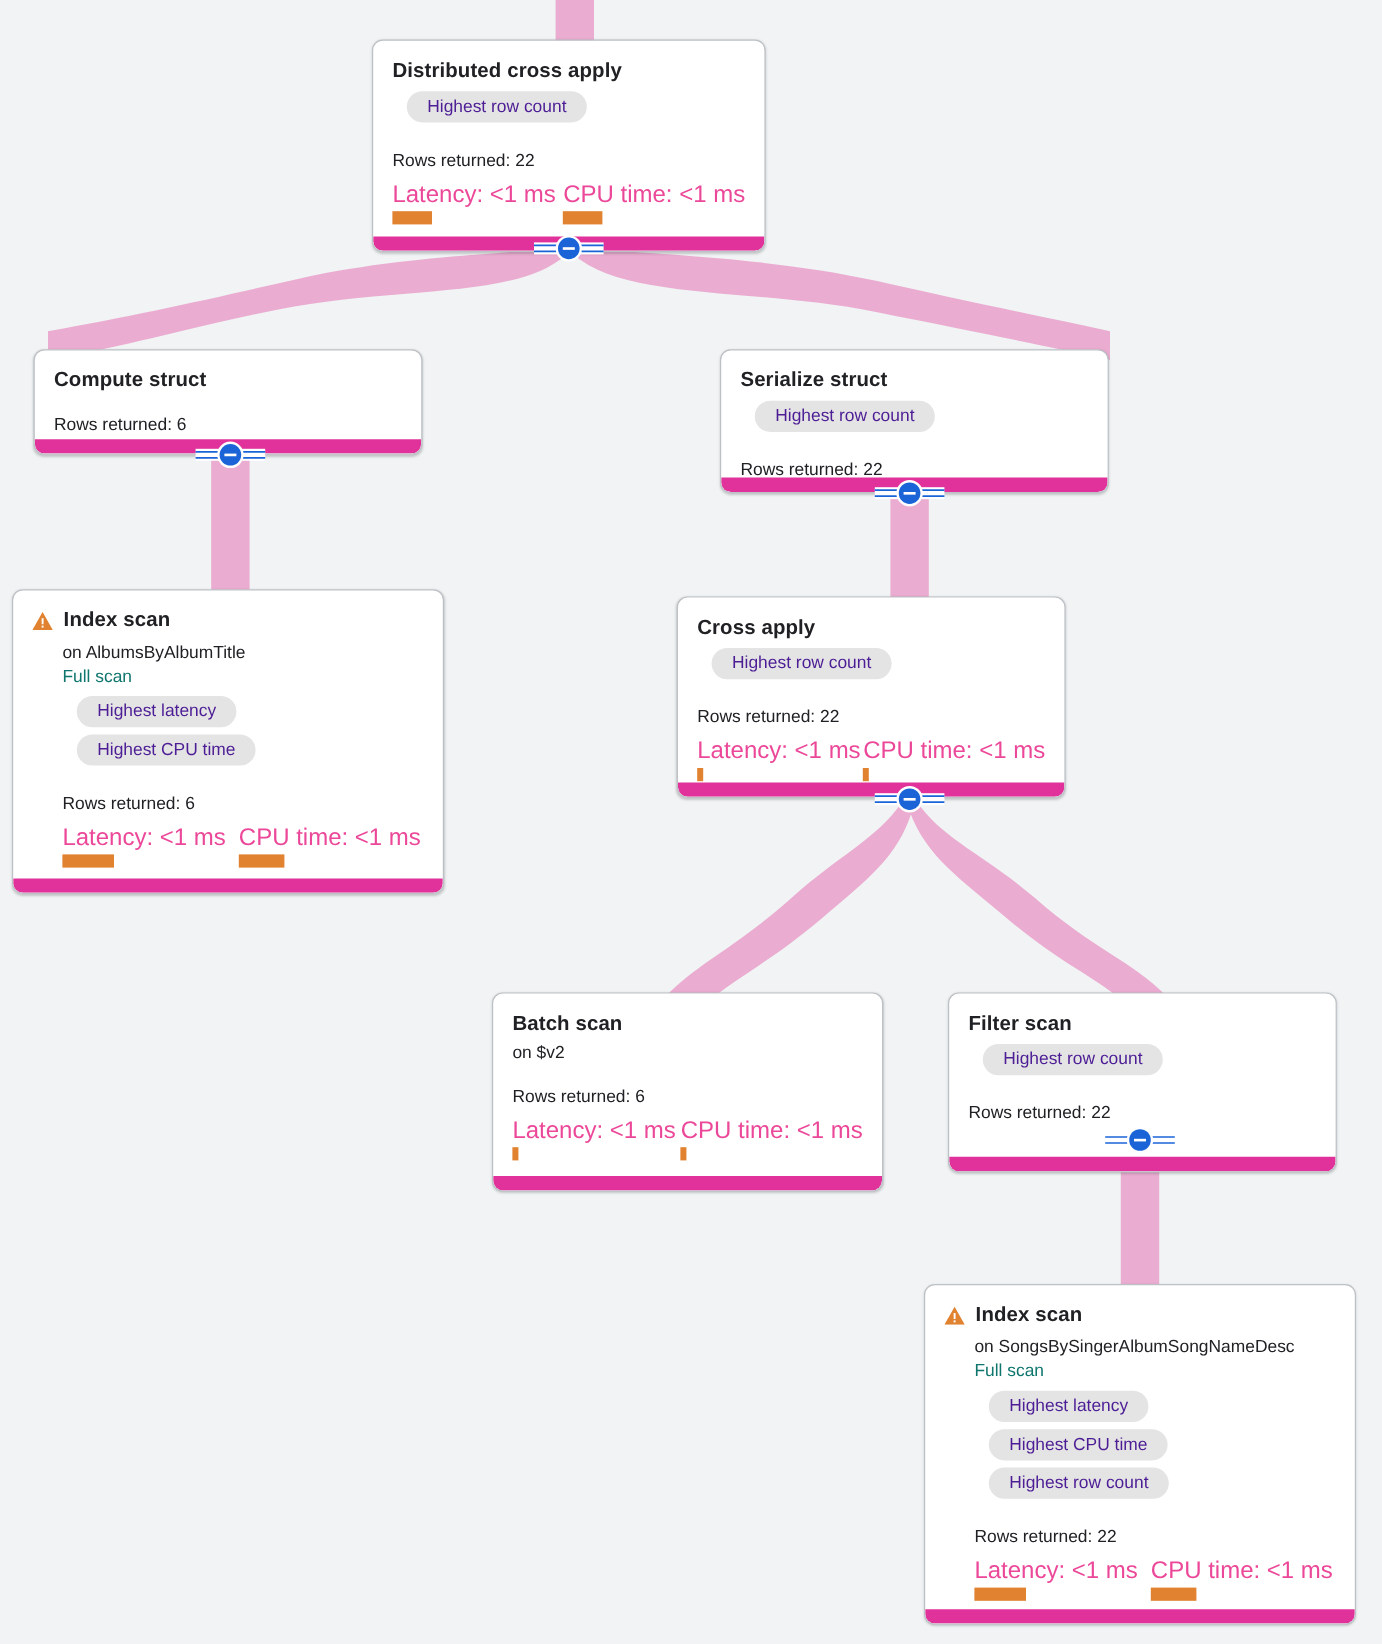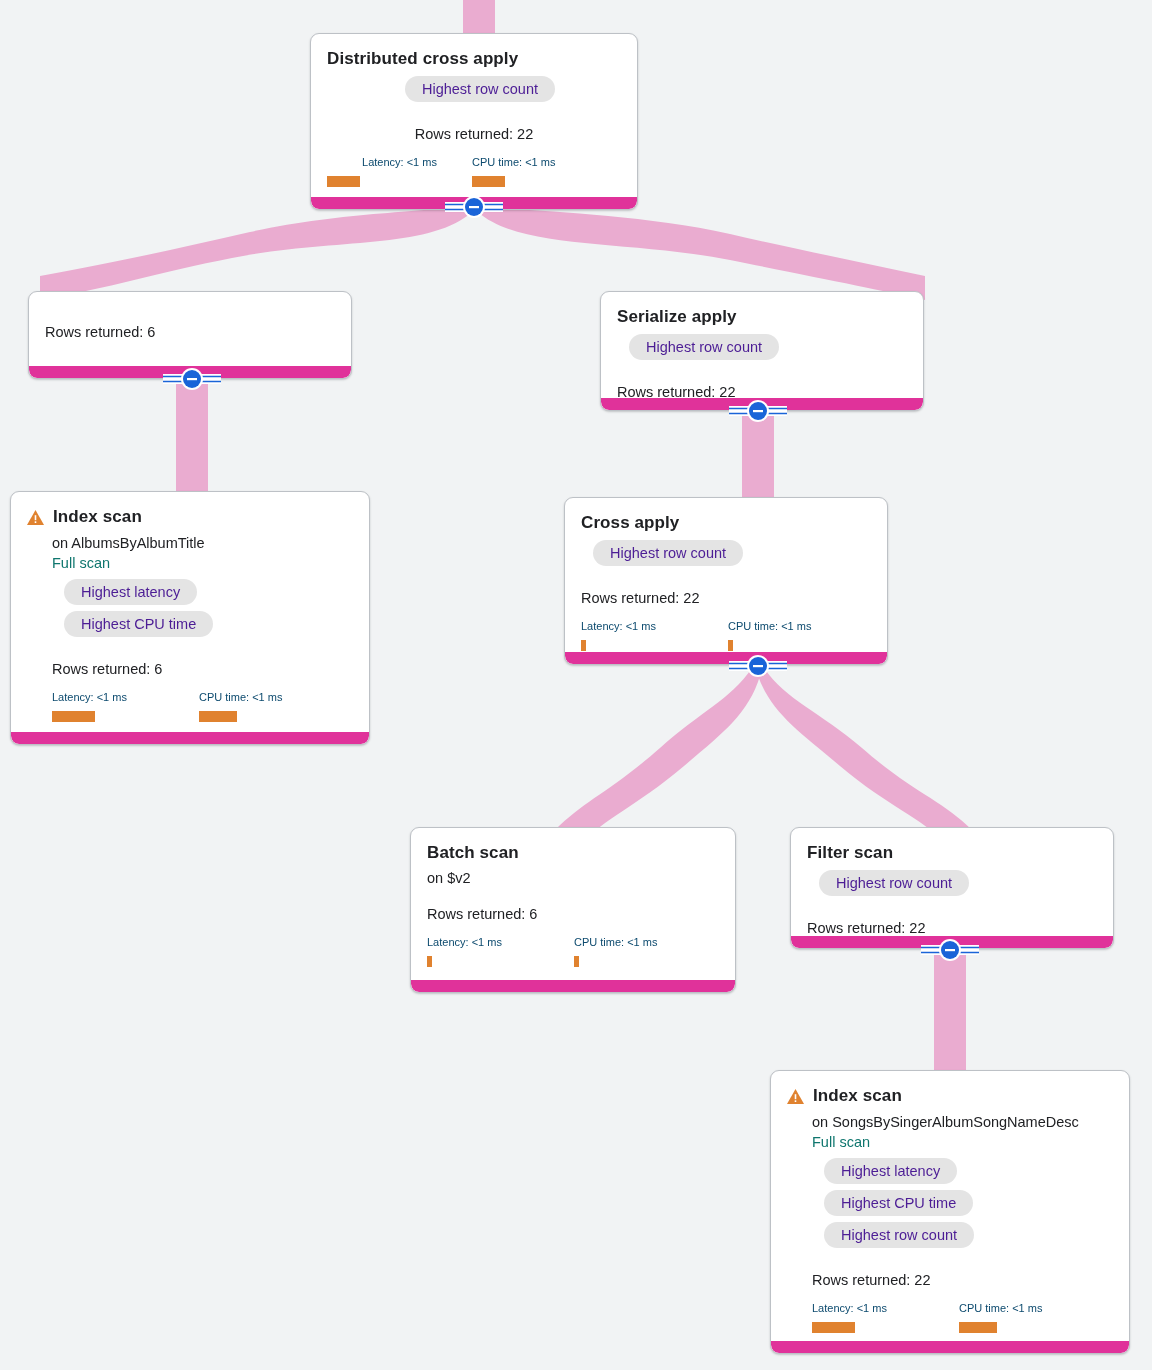--- a/index.html
+++ b/index.html
@@ -68,22 +68,22 @@
   .rows-line {
     font-size: 14.5px;
     color: #202124;
     line-height: 20px;
     margin-top: 16px;
   }
 
   .metrics { display: flex; margin-top: 9px; }
   .metric { }
   .metric-label {
-    font-size: 11px;
-    color: #0c4a6e;
+    font-size: 20px;
+    color: #ec4899;
     line-height: 19px;
     white-space: nowrap;
   }
   .metric-bar {
     height: 11px;
     background: #e0822f;
     margin-top: 4px;
   }
 </style>
 </head>
@@ -125,21 +125,21 @@
                C 786,700 820,712 862,748
                C 912,792 942,800 972,830
                L 949,846
                C 919,816 890,808 840,766
                C 800,732 772,714 758,676 Z"></path>
 
       <rect x="934" y="952" width="32" height="128"></rect>
     </g>
   </svg>
 
-  <div class="node" style="left:310px; top:33px; width:328px; height:177px;text-align:center;">
+  <div class="node" style="left:310px; top:33px; width:328px; height:177px;">
     <div class="node-body">
       <div class="title-row">
         <span class="node-title">Distributed cross apply</span>
       </div>
       <div class="chips">
         <span class="chip chip-indent">Highest row count</span>
       </div>
       <div class="rows-line">Rows returned: 22</div>
       <div class="metrics">
         <div class="metric" style="width:145px;">
@@ -150,29 +150,32 @@
           <div class="metric-label">CPU time: &lt;1 ms</div>
           <div class="metric-bar" style="width:33px;"></div>
         </div>
       </div>
     </div>
     <div class="node-bar"></div>
   </div>
 
   <div class="node" style="left:28px; top:291px; width:324px; height:88px;">
     <div class="node-body">
+      <div class="title-row">
+        <span class="node-title">Compute struct</span>
+      </div>
       <div class="rows-line">Rows returned: 6</div>
     </div>
     <div class="node-bar"></div>
   </div>
 
   <div class="node" style="left:600px; top:291px; width:324px; height:120px;">
     <div class="node-body">
       <div class="title-row">
-        <span class="node-title">Serialize apply</span>
+        <span class="node-title">Serialize struct</span>
       </div>
       <div class="chips">
         <span class="chip chip-indent">Highest row count</span>
       </div>
       <div class="rows-line">Rows returned: 22</div>
     </div>
     <div class="node-bar"></div>
   </div>
 
   <div class="node" style="left:10px; top:491px; width:360px; height:254px;">
@@ -247,21 +250,21 @@
         </div>
         <div class="metric">
           <div class="metric-label">CPU time: &lt;1 ms</div>
           <div class="metric-bar" style="width:5px;"></div>
         </div>
       </div>
     </div>
     <div class="node-bar"></div>
   </div>
 
-  <div class="node" style="left:790px; top:827px; width:324px; height:122px;">
+  <div class="node" style="left:790px; top:827px; width:324px; height:150px;">
     <div class="node-body">
       <div class="title-row">
         <span class="node-title">Filter scan</span>
       </div>
       <div class="chips">
         <span class="chip chip-indent">Highest row count</span>
       </div>
       <div class="rows-line">Rows returned: 22</div>
     </div>
     <div class="node-bar"></div>

